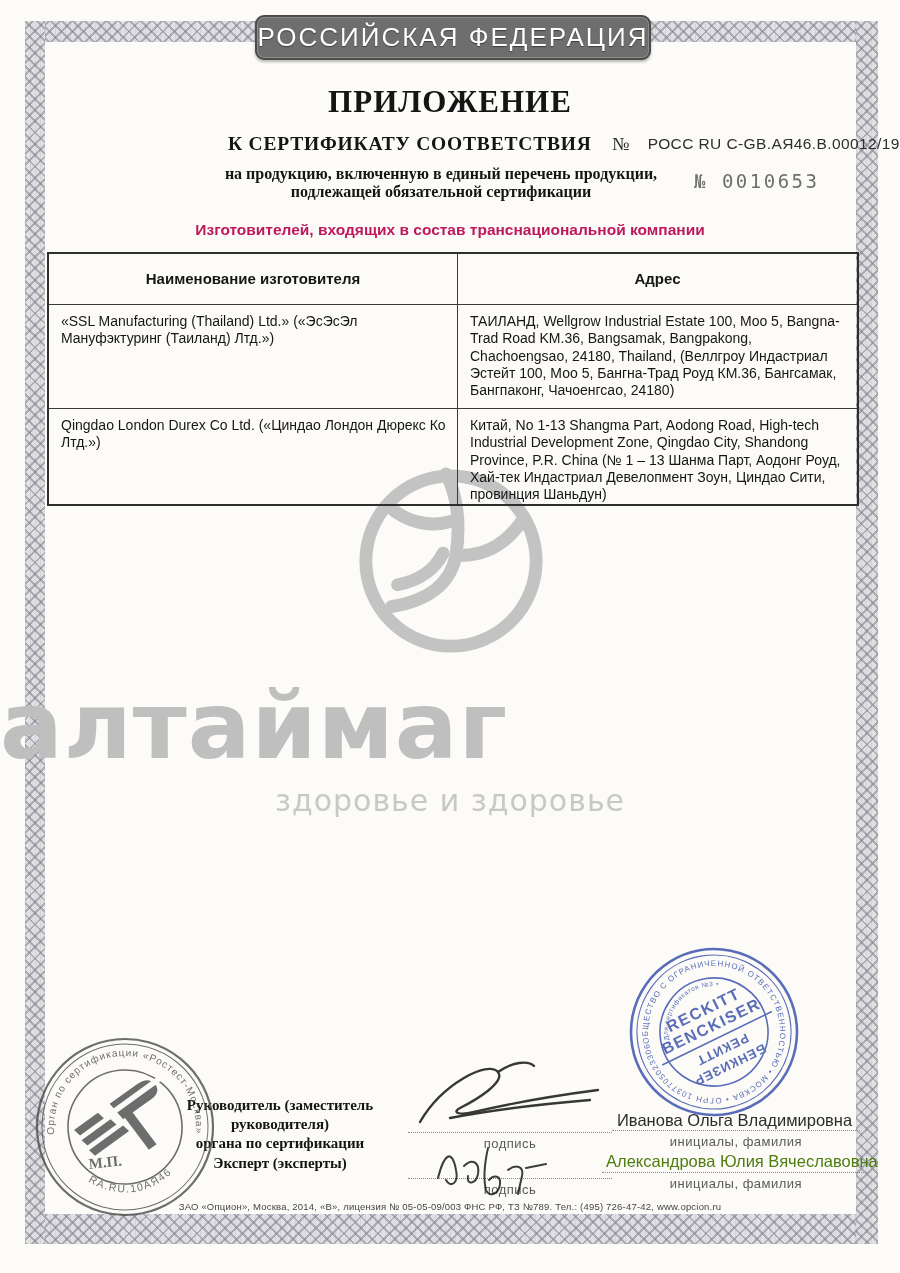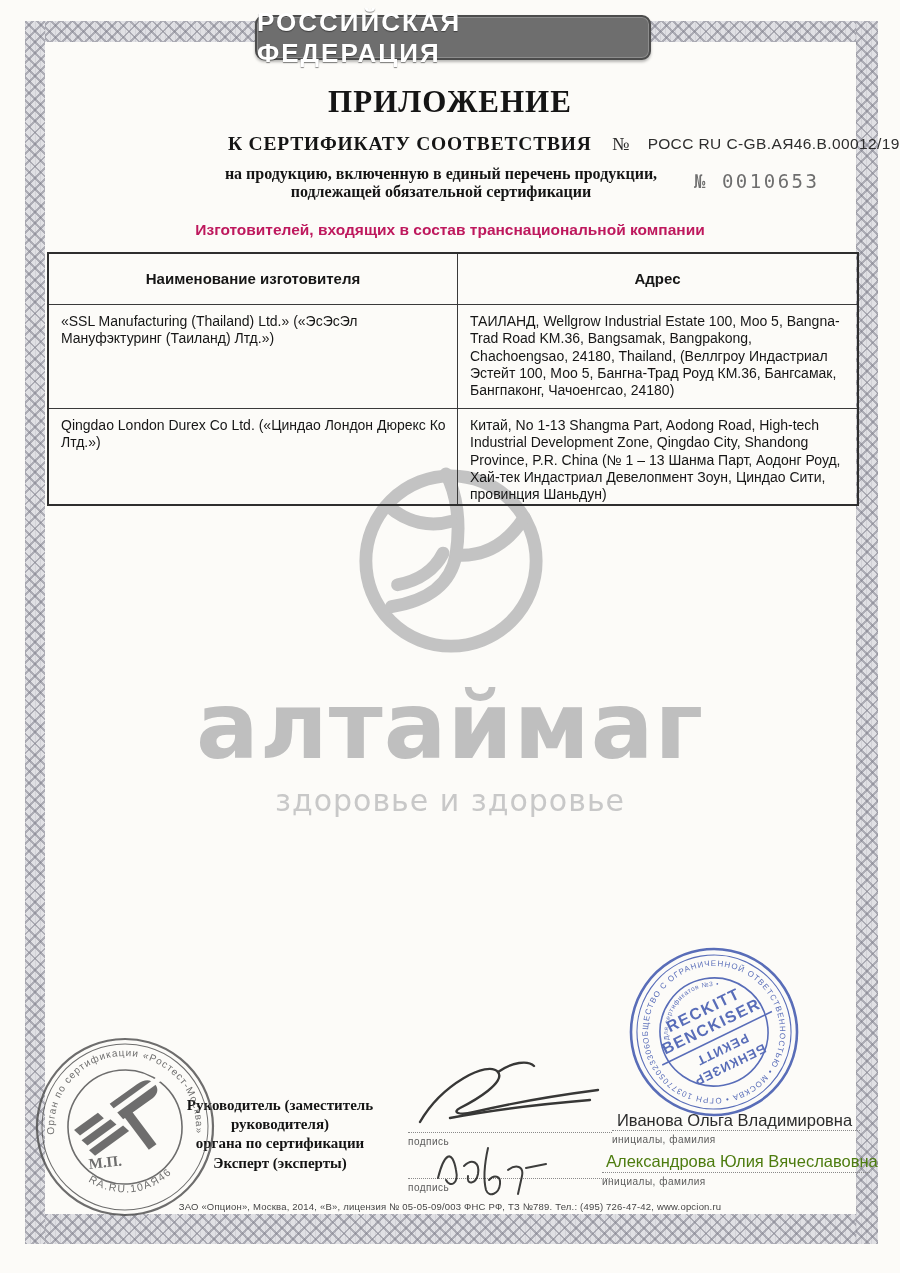--- a/index.html
+++ b/index.html
@@ -11,21 +11,21 @@
       repeating-linear-gradient(45deg, rgba(130,130,142,.55) 0 2px, transparent 2px 8px),
       repeating-linear-gradient(-45deg, rgba(130,130,142,.55) 0 2px, transparent 2px 8px),
       repeating-linear-gradient(90deg, rgba(150,150,160,.18) 0 1px, transparent 1px 5px);}
   .band-top{left:25px;top:21px;width:853px;height:21px;}
   .band-bottom{left:25px;top:1214px;width:853px;height:30px;}
   .band-left{left:25px;top:21px;width:20px;height:1223px;}
   .band-right{left:856px;top:21px;width:22px;height:1223px;}
   
   .banner{position:absolute;left:255px;top:15px;width:392px;height:41px;background:#6e6e6e;
     border:2px solid #4c4c4c;border-radius:9px;display:flex;align-items:center;justify-content:center;
-    color:#fff;font-weight:bold;font-size:26px;letter-spacing:2px;z-index:5;
+    color:#fff;font-weight:normal;font-size:26px;letter-spacing:2px;z-index:5;
     box-shadow:0 2px 3px rgba(0,0,0,.28), inset 0 0 0 1px #8d8d8d;text-shadow:0 1px 1px rgba(0,0,0,.45);}
   
   .serif{font-family:"Liberation Serif",serif;}
   .title-main{position:absolute;left:0;width:900px;top:84px;text-align:center;
     font-size:31px;font-weight:bold;letter-spacing:1px;color:#151515;z-index:2;}
   .cert-line{position:absolute;left:228px;top:133px;z-index:2;white-space:nowrap;}
   .cert-label{font-size:19.5px;font-weight:bold;letter-spacing:.8px;color:#151515;}
   .num-sign{font-size:18px;margin-left:16px;color:#2a2a2a;}
   .cert-number{font-size:15.5px;letter-spacing:.4px;color:#2e2e2e;margin-left:14px;
     font-family:"Liberation Sans",sans-serif;position:relative;top:-1px;}
@@ -39,39 +39,39 @@
   .doc-table{position:absolute;left:47px;top:252px;width:808px;z-index:3;
     border:2px solid #2e2e2e;display:grid;grid-template-columns:408px 1fr;
     grid-template-rows:50px 104px 96px;}
   .cell{border-left:1.5px solid #3a3a3a;border-top:1.5px solid #3a3a3a;
     padding:8px 10px 0 12px;font-size:14px;line-height:1.24;color:#161616;}
   .cell.first-col{border-left:none;}
   .cell.head-row{border-top:none;display:flex;align-items:center;justify-content:center;
     font-weight:bold;font-size:15px;padding:0;}
   
   .wm-logo{position:absolute;left:352px;top:460px;z-index:1;}
-  .wm-brand{position:absolute;left:0;width:900px;top:672px;text-align:center;z-index:1;
+  .wm-brand{position:absolute;left:0;width:900px;top:672px;z-index:1;
     font-family:"DejaVu Sans",sans-serif;font-weight:bold;font-size:93px;letter-spacing:1px;color:#bfbfbf;}
   .wm-tagline{position:absolute;left:0;width:900px;top:783px;text-align:center;z-index:1;
     font-family:"DejaVu Sans",sans-serif;font-size:30px;letter-spacing:1px;color:#c8c8c8;}
   
   .company-stamp{position:absolute;left:623px;top:941px;z-index:4;transform:rotate(-10deg);opacity:.85;}
   .org-stamp{position:absolute;left:30px;top:1032px;z-index:4;opacity:.82;transform:rotate(-6deg);}
   
   .role-1{position:absolute;left:145px;top:1096px;width:270px;text-align:center;z-index:3;
     font-size:15px;font-weight:bold;line-height:1.25;color:#141414;}
   .role-2{position:absolute;left:180px;top:1155px;width:200px;text-align:center;z-index:3;
     font-size:15px;font-weight:bold;color:#141414;}
   .sig-line{position:absolute;width:204px;border-bottom:1.5px dotted #8a8a8a;z-index:2;}
   .sig-line-1{left:408px;top:1132px;}
   .sig-line-2{left:408px;top:1178px;}
   .name-line{position:absolute;border-bottom:1.5px dotted #8a8a8a;z-index:2;}
   .name-line-1{left:612px;top:1130px;width:248px;}
   .name-line-2{left:602px;top:1172px;width:268px;}
-  .sig-caption{position:absolute;font-size:10px;color:#5a5a5a;letter-spacing:.5px;z-index:2;}
+  .sig-caption{position:absolute;font-size:13px;color:#5a5a5a;letter-spacing:.5px;z-index:2;text-align:center;}
   .cap-sig1{left:408px;top:1136px;width:204px;}
   .cap-sig2{left:408px;top:1182px;width:204px;}
   .cap-name1{left:612px;top:1134px;width:248px;}
   .cap-name2{left:602px;top:1176px;width:268px;}
   .name-1{position:absolute;left:617px;top:1111px;font-size:16.5px;color:#2c2c2c;z-index:3;white-space:nowrap;}
   .name-2{position:absolute;left:606px;top:1152px;font-size:16.5px;color:#4d7c0f;z-index:3;white-space:nowrap;}
   .sig-svg{position:absolute;z-index:3;}
   .sig-svg-1{left:402px;top:1056px;}
   .sig-svg-2{left:428px;top:1136px;}
   

